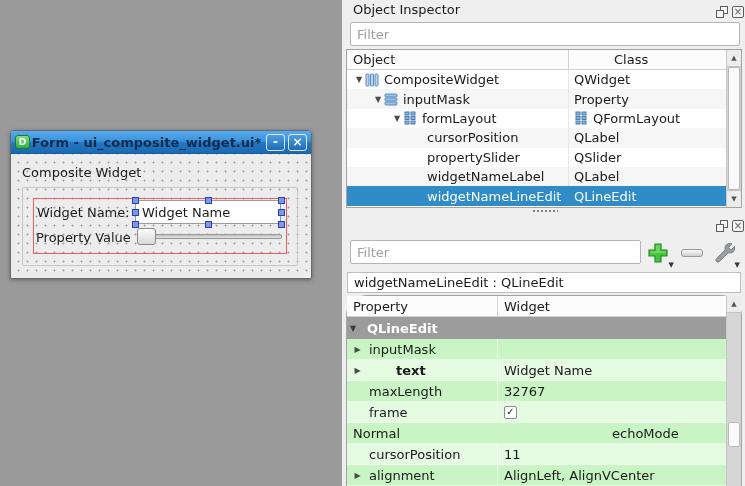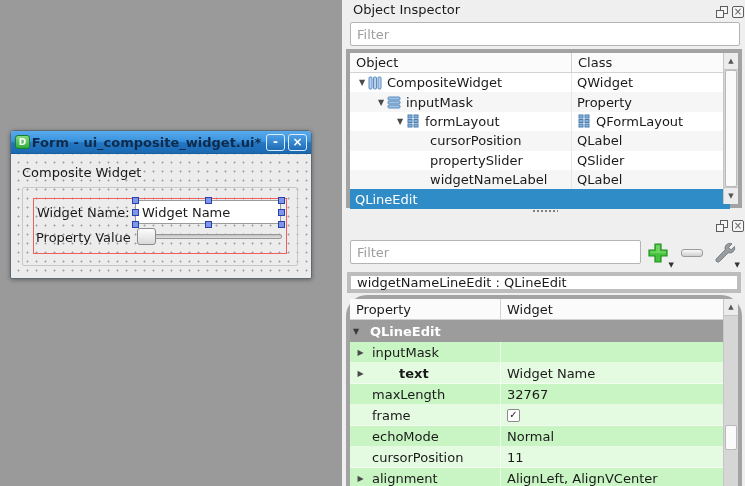--- a/index.html
+++ b/index.html
@@ -51,21 +51,21 @@
               text-align:center;box-sizing:border-box;background:#f5f5f5;}
   .dock-float{box-sizing:border-box;}
   .dock-float .sq1{position:absolute;right:0;top:0;width:8px;height:8px;border:1px solid #5c5c5c;
                    box-sizing:border-box;background:#f5f5f5;}
   .dock-float .sq2{position:absolute;left:0;bottom:0;width:8px;height:8px;border:1px solid #5c5c5c;
                    box-sizing:border-box;background:#f5f5f5;}
   .filter{position:absolute;height:24px;border:1px solid #b4b4b4;border-radius:2px;background:#fff;
           box-sizing:border-box;padding:0 6px;font:13px "DejaVu Sans","Liberation Sans",sans-serif;
           color:#1a1a1a;outline:none;}
   .filter::placeholder{color:#9e9e9e;opacity:1;}
-  .box{position:absolute;background:#fff;border:4px solid #a3a3a3;box-sizing:border-box;}
+  .box{position:absolute;background:#fff;border:1px solid #a3a3a3;box-sizing:border-box;}
   
   .thead{display:flex;height:19px;background:#fbfbfb;border-bottom:1px solid #d2d2d2;}
   .thead .hcell{display:flex;align-items:center;padding-left:6px;box-sizing:border-box;}
   .trow{display:flex;height:19.4px;align-items:stretch;}
   .trow.alt{background:#f6f6f6;}
   .trow.sel{background:#308cc6;color:#fff;}
   .tcell{display:flex;align-items:center;box-sizing:border-box;overflow:hidden;white-space:nowrap;}
   .tname{width:222px;border-right:1px solid #e7e7e7;}
   .trow.sel .tname{border-right:1px solid transparent;}
   .tclass{flex:1;padding-left:5px;}
@@ -154,21 +154,21 @@
       <span class="sq1"></span>
       <span class="sq2"></span>
     </span>
     <span class="dock-ico dock-close" style="left:390px;top:6px;">×</span>
 
     <input class="filter" style="left: 8px; top: 22px; width: 390px;" type="text" placeholder="Filter">
 
     <div class="box" style="left:4px;top:49px;width:396px;height:159px;">
       <div class="thead">
         <div class="hcell" style="width:222px;border-right:1px solid #d2d2d2;">Object</div>
-        <div class="hcell" style="flex:1;">Class</div>
+        <div class="hcell" style="flex:1;margin-left:39px;">Class</div>
       </div>
 
       <div class="trow">
         <div class="tcell tname ind0">
           <span class="tw-arrow">▼</span>
           <span class="ticon">
             <svg width="14" height="14">
                 <rect x="1" y="1" width="3" height="12" rx="1" fill="#b9d3ec" stroke="#5d8cbe"></rect>
                 <rect x="5.5" y="1" width="3" height="12" rx="1" fill="#b9d3ec" stroke="#5d8cbe"></rect>
                 <rect x="10" y="1" width="3" height="12" rx="1" fill="#b9d3ec" stroke="#5d8cbe"></rect>
@@ -243,20 +243,23 @@
       </div>
 
       <div class="trow alt">
         <div class="tcell tname ind3">
             <span>widgetNameLabel</span>
           </div>
         <div class="tcell tclass">QLabel</div>
       </div>
 
       <div class="trow sel" style="width:380px;">
+        <div class="tcell tname ind3">
+            <span>widgetNameLineEdit</span>
+          </div>
         <div class="tcell tclass">QLineEdit</div>
       </div>
 
       <div class="sbar">
         <div class="sb-btn sb-up">▲</div>
         <div class="sb-thumb" style="top:17px;bottom:17px;"></div>
         <div class="sb-btn sb-down">▼</div>
       </div>
     </div>
 
@@ -329,25 +332,25 @@
         <div class="pcell pname">
             <span class="parrow empty">▶</span>
           <span class="nm">frame</span>
           </div>
         <div class="pcell pvalue">
           <span class="checkbox">✓</span>
         </div>
       </div>
 
       <div class="prow g1">
+        <div class="pcell pvalue">Normal</div>
         <div class="pcell pname">
             <span class="parrow empty">▶</span>
           <span class="nm">echoMode</span>
           </div>
-        <div class="pcell pvalue">Normal</div>
       </div>
 
       <div class="prow g2">
         <div class="pcell pname">
             <span class="parrow empty">▶</span>
           <span class="nm">cursorPosition</span>
           </div>
         <div class="pcell pvalue">11</div>
       </div>
 

